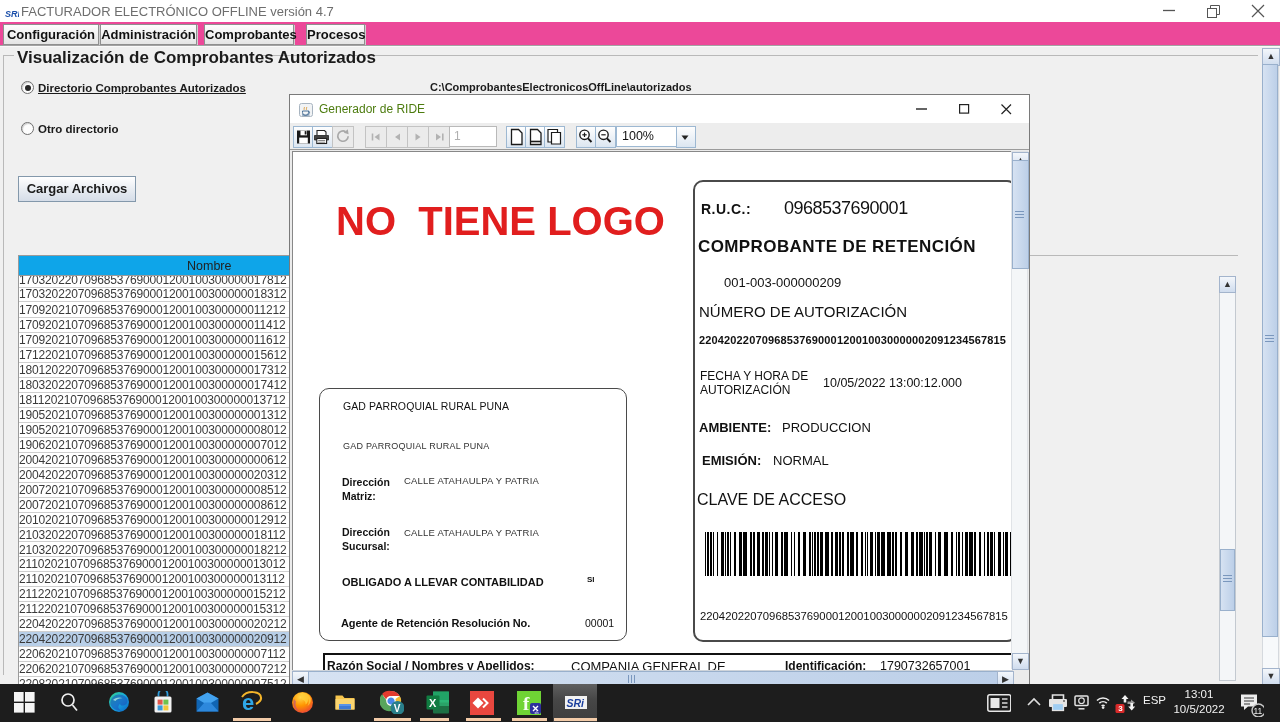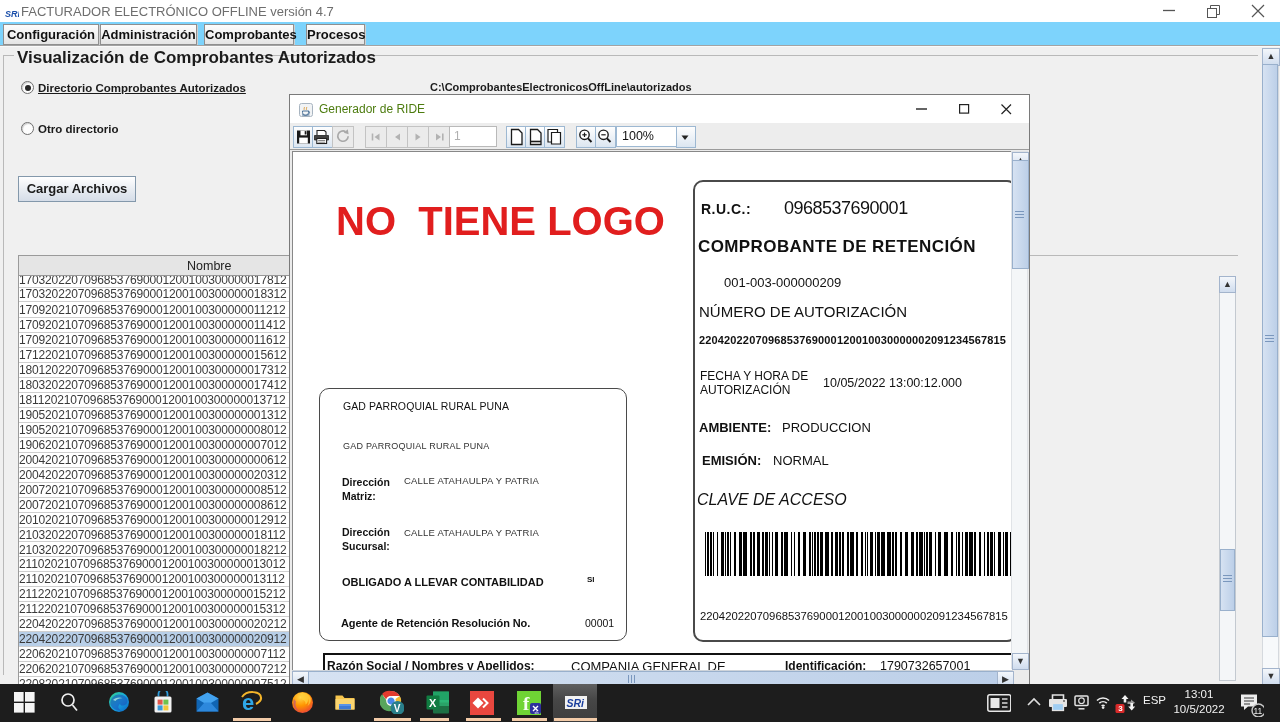--- a/index.html
+++ b/index.html
@@ -1,38 +1,38 @@
 <!DOCTYPE html>
 <html><head><meta charset="utf-8">
 <style>
   html,body{margin:0;padding:0;}
   body{width:1280px;height:722px;overflow:hidden;position:relative;
        font-family:"Liberation Sans",sans-serif;background:#f0f0f0;}
   .abs{position:absolute;}
   
   #titlebar{left:0;top:0;width:1280px;height:22px;background:#ffffff;}
   #title-text{left:21px;top:4px;font-size:13px;color:#6e6e6e;}
-  #menubar{left:0;top:22px;width:1280px;height:25px;background:#7dd3fc;}
+  #menubar{left:0;top:22px;width:1280px;height:25px;background:#ec4899;}
   .menubtn{position:absolute;top:2px;height:19px;border:1px solid #8f8f8f;
     background:linear-gradient(#fdfdfd,#efefef 60%,#e4e4e4);
     font-weight:bold;font-size:13px;color:#111;text-align:center;
     line-height:19px;box-shadow:1px 1px 0 #cfcfcf;}
   #client{left:0;top:47px;width:1280px;height:637px;background:#f0f0f0;}
   .etch{position:absolute;background:#b9b9b9;}
   #grouplabel{left:17px;top:1px;font-weight:bold;font-size:17px;color:#1b1b1b;}
   .radio{position:absolute;width:11px;height:11px;border-radius:50%;
      border:1px solid #6f6f6f;background:#fdfdfd;box-shadow:inset 1px 1px 1px rgba(0,0,0,0.18);}
   .radio .dot{position:absolute;left:2.5px;top:2.5px;width:6px;height:6px;border-radius:50%;background:#262626;}
   .blabel{position:absolute;font-weight:bold;font-size:11.5px;color:#1b1b1b;}
   #btn-cargar{left:18px;top:129px;width:116px;height:24px;border:1px solid #8398ab;
     background:linear-gradient(#ffffff,#e9edf2 50%,#d5dde8);
     font-weight:bold;font-size:13px;color:#1b1b1b;text-align:center;line-height:23px;}
   
   #ltable{left:18px;top:208px;width:271px;height:429px;background:#fff;border:1px solid #9a9a9a;overflow:hidden;}
-  #lthead{position:absolute;left:0;top:0;width:271px;height:19px;background:#e5e5e5;
+  #lthead{position:absolute;left:0;top:0;width:271px;height:19px;background:#0ea5e9;
      border-bottom:1px solid #989898;font-size:12.5px;color:#222;line-height:21px;}
   .trow{position:absolute;left:0;width:271px;height:14.95px;font-size:12px;color:#3a3a3a;
      line-height:14.2px;white-space:nowrap;border-bottom:1px solid #cfcfcf;letter-spacing:-0.15px;box-sizing:border-box;}
   .trow.sel{background:#b8cfe8;}
   
   .sb-track{position:absolute;background:#eef1f5;border:1px solid #c9cdd4;}
   .sb-thumb{position:absolute;background:linear-gradient(90deg,#d6e2f2,#bccfe8);border:1px solid #99b0cc;}
   .sb-btn{position:absolute;width:16px;height:16px;background:linear-gradient(#f4f7fb,#cfdcEE);border:1px solid #a3b4cc;
      font-size:9px;color:#333;text-align:center;line-height:15px;}
   
@@ -244,21 +244,21 @@
         <div class="d bold" style="left:3px;top:55px;font-size:17px;letter-spacing:0.4px;">COMPROBANTE DE RETENCIÓN</div>
         <div class="d" style="left:29px;top:93px;font-size:13px;">001-003-000000209</div>
         <div class="d" style="left:4px;top:121px;font-size:15px;">NÚMERO DE AUTORIZACIÓN</div>
         <div class="d bold" style="left:4px;top:152px;font-size:11px;letter-spacing:0.15px;">2204202207096853769000120010030000002091234567815</div>
         <div class="d" style="left:5px;top:187px;font-size:12px;line-height:14px;">FECHA Y HORA DE<br>AUTORIZACIÓN</div>
         <div class="d" style="left:128px;top:194px;font-size:12.5px;">10/05/2022 13:00:12.000</div>
         <div class="d bold" style="left:4px;top:238px;font-size:13px;">AMBIENTE:</div>
         <div class="d" style="left:87px;top:238px;font-size:13px;">PRODUCCION</div>
         <div class="d bold" style="left:7px;top:271px;font-size:13px;">EMISIÓN:</div>
         <div class="d" style="left:78px;top:271px;font-size:13px;">NORMAL</div>
-        <div class="d" style="left:2px;top:309px;font-size:16px;font-style:italic;">CLAVE DE ACCESO</div>
+        <div class="d" style="left:2px;top:309px;font-size:16px;">CLAVE DE ACCESO</div>
         <svg style="position:absolute;left:10px;top:350px" width="306" height="44">
           <rect x="0" y="0" width="1" height="44"></rect>
           <rect x="2" y="0" width="2" height="44"></rect>
           <rect x="5" y="0" width="2" height="44"></rect>
           <rect x="8" y="0" width="1" height="44"></rect>
           <rect x="12" y="0" width="1" height="44"></rect>
           <rect x="16" y="0" width="3" height="44"></rect>
           <rect x="20" y="0" width="1" height="44"></rect>
           <rect x="22" y="0" width="2" height="44"></rect>
           <rect x="25" y="0" width="1" height="44"></rect>

